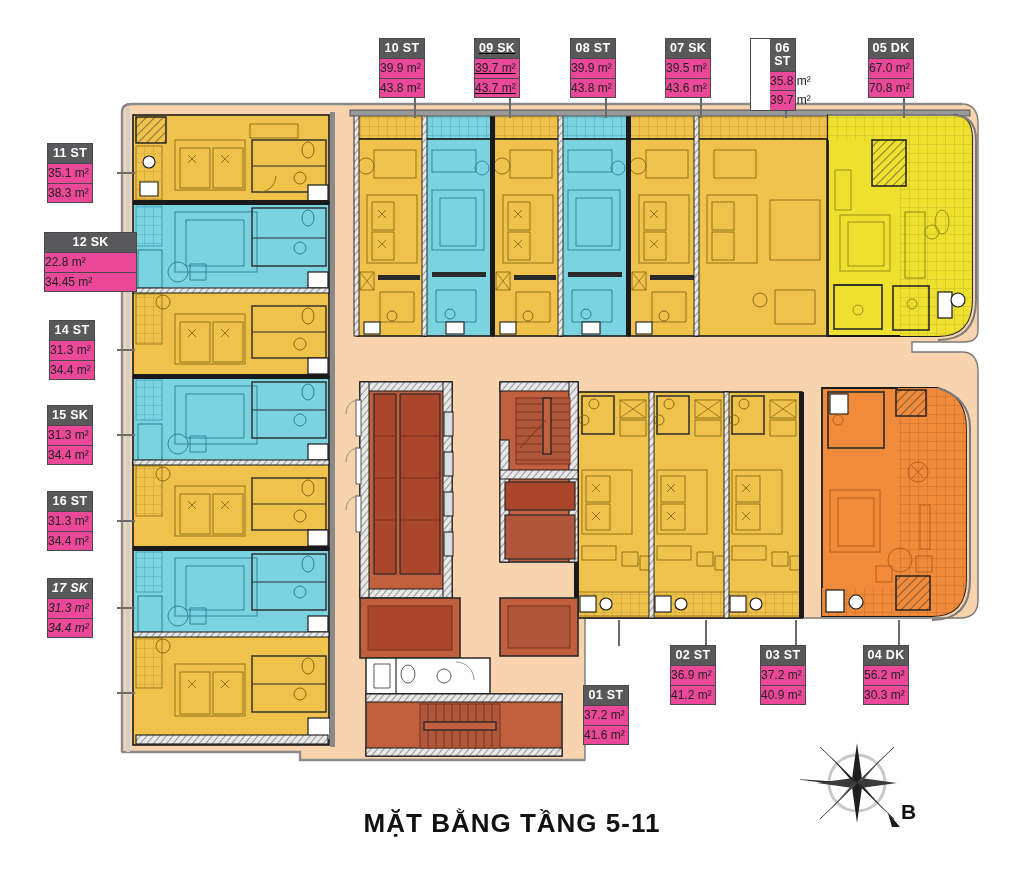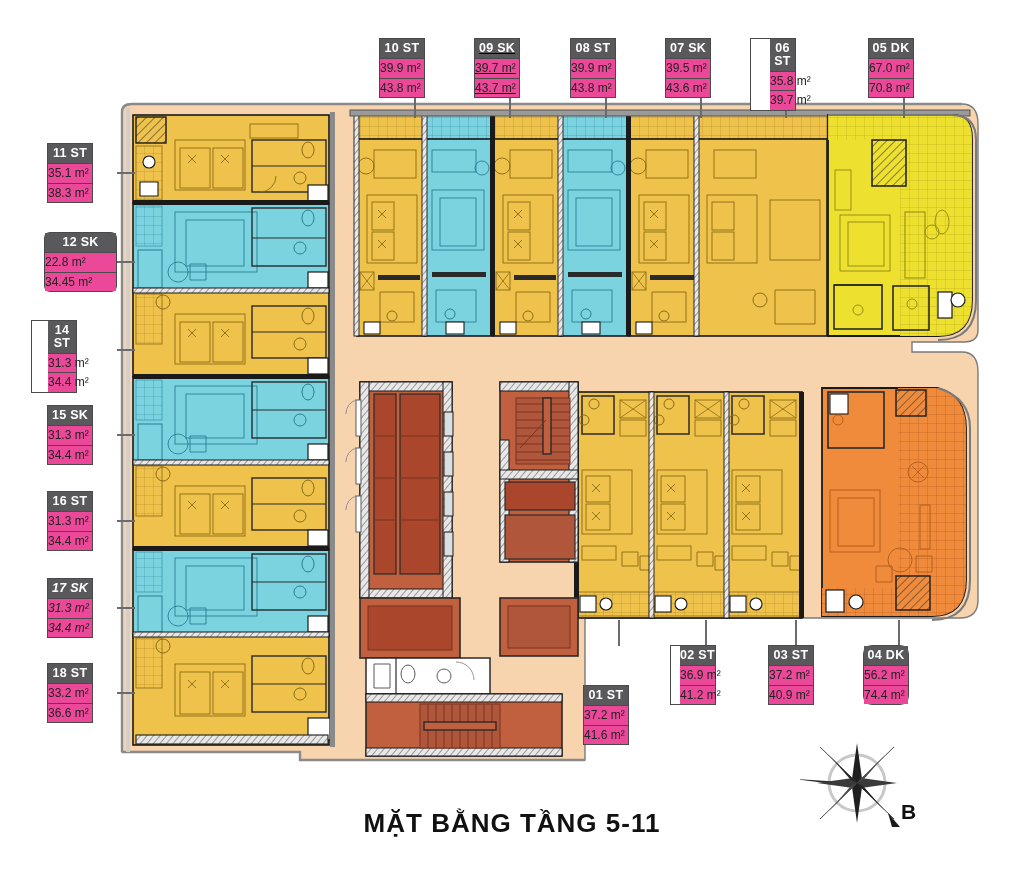--- a/index.html
+++ b/index.html
@@ -594,70 +594,65 @@
     <div class="cl-head">05 DK</div>
     <div class="cl-row">67.0 m²</div>
     <div class="cl-row">70.8 m²</div>
   </div>
 
   <div class="callout" style="left:47px; top:143px;">
     <div class="cl-head">11 ST</div>
     <div class="cl-row">35.1 m²</div>
     <div class="cl-row">38.3 m²</div>
   </div>
-  <div class="callout" style="left:44px; top:232px; width:73px;border-radius:6px;">
+  <div class="callout" style="left:44px; top:232px; width:93px;">
     <div class="cl-head">12 SK</div>
     <div class="cl-row">22.8 m²</div>
     <div class="cl-row">34.45 m²</div>
   </div>
-  <div class="callout" style="left:31px; top:320px;padding-left:16px;">
+  <div class="callout" style="left:49px; top:320px;">
     <div class="cl-head">14 ST</div>
     <div class="cl-row">31.3 m²</div>
     <div class="cl-row">34.4 m²</div>
   </div>
   <div class="callout" style="left:47px; top:405px;">
     <div class="cl-head">15 SK</div>
     <div class="cl-row">31.3 m²</div>
     <div class="cl-row">34.4 m²</div>
   </div>
   <div class="callout" style="left:47px; top:491px;">
     <div class="cl-head">16 ST</div>
     <div class="cl-row">31.3 m²</div>
     <div class="cl-row">34.4 m²</div>
   </div>
   <div class="callout" style="left:47px; top:578px;font-style:italic;">
     <div class="cl-head">17 SK</div>
     <div class="cl-row">31.3 m²</div>
     <div class="cl-row">34.4 m²</div>
   </div>
-  <div class="callout" style="left:47px; top:663px;">
-    <div class="cl-head">18 ST</div>
-    <div class="cl-row">33.2 m²</div>
-    <div class="cl-row">36.6 m²</div>
-  </div>
 
   <div class="callout" style="left:583px; top:645px;margin-top:40px;">
     <div class="cl-head">01 ST</div>
     <div class="cl-row">37.2 m²</div>
     <div class="cl-row">41.6 m²</div>
   </div>
-  <div class="callout" style="left:670px; top:645px;padding-left:9px;">
+  <div class="callout" style="left:670px; top:645px;">
     <div class="cl-head">02 ST</div>
     <div class="cl-row">36.9 m²</div>
     <div class="cl-row">41.2 m²</div>
   </div>
-  <div class="callout" style="left:760px; top:645px;margin-left:8px;">
+  <div class="callout" style="left:760px; top:645px;">
     <div class="cl-head">03 ST</div>
     <div class="cl-row">37.2 m²</div>
     <div class="cl-row">40.9 m²</div>
   </div>
-  <div class="callout" style="left:863px; top:645px;border-radius:9px;">
+  <div class="callout" style="left:863px; top:645px;">
     <div class="cl-head">04 DK</div>
     <div class="cl-row">56.2 m²</div>
-    <div class="cl-row">74.4 m²</div>
+    <div class="cl-row">30.3 m²</div>
   </div>
 
   <svg id="compass" viewBox="0 0 130 100" xmlns="http://www.w3.org/2000/svg">
     <circle cx="57" cy="48" r="28" fill="none" stroke="#c8c8c8" stroke-width="3"></circle>
 
     <path d="M20 12 L94 84" stroke="#4a4a4a" stroke-width="1"></path>
     <path d="M94 12 L20 84" stroke="#4a4a4a" stroke-width="1"></path>
 
     <path d="M57 48 L-5 44 L57 52 Z" fill="#2a2a2a"></path>
 

